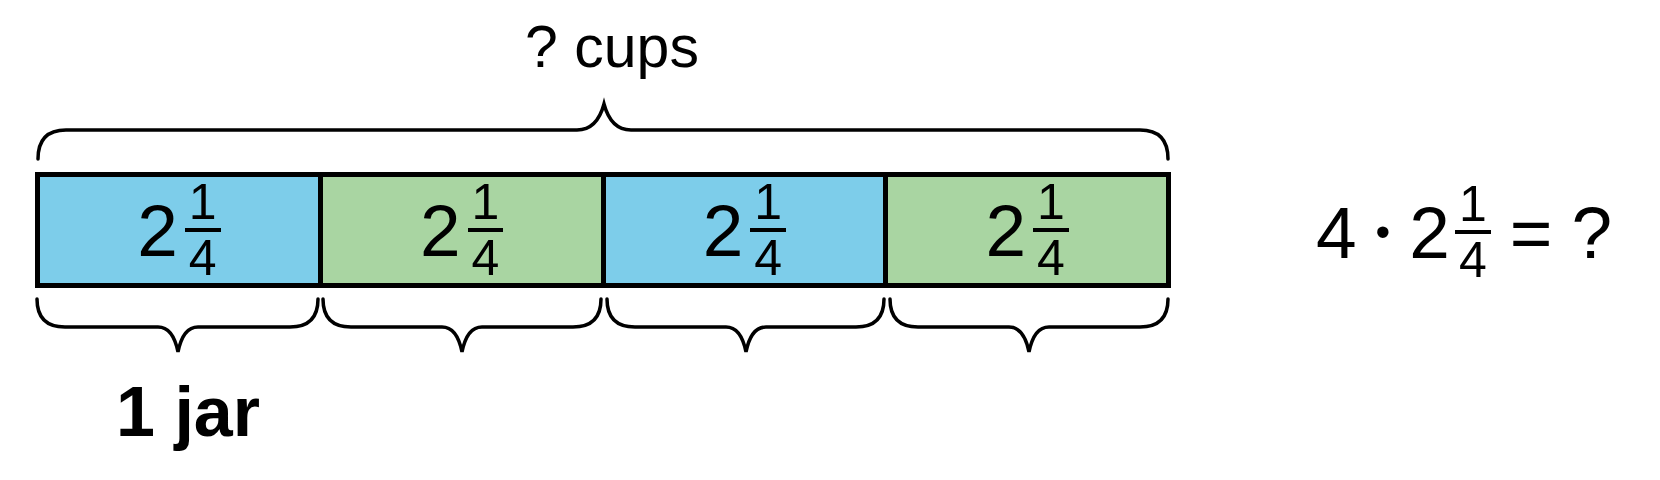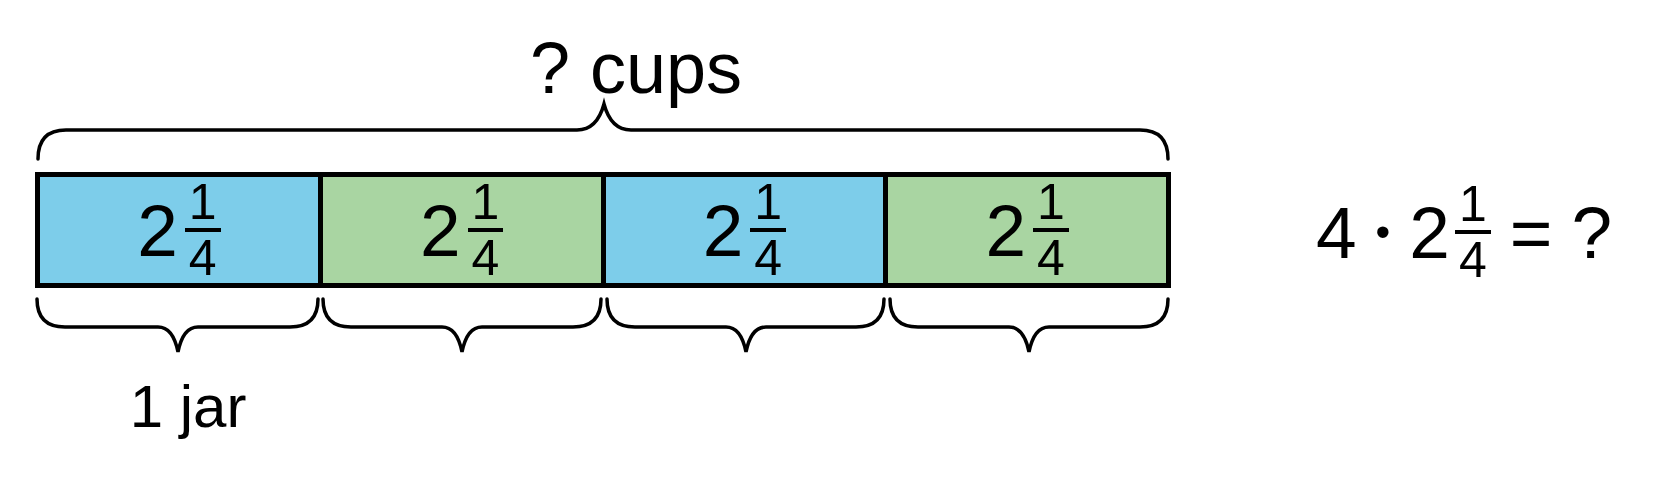--- a/index.html
+++ b/index.html
@@ -18,26 +18,25 @@
   }
   .brace-layer {
     position: absolute;
     left: 0; top: 0;
     width: 1660px; height: 480px;
     pointer-events: none;
   }
   .top-label {
     position: absolute;
     left: 612px;
-    top: 32px;
+    top: 18px;
     transform: translateX(-50%);
-    font-size: 72px;
+    font-size: 59px;
     line-height: 1;
     white-space: nowrap;
-    margin-left: 24px;
   }
   .tape {
     position: absolute;
     left: 35px;
     top: 172px;
     width: 1136px;
     height: 116px;
     background: #000;
     padding: 5px;
     box-sizing: border-box;
@@ -67,23 +66,24 @@
     padding: 0 4px 3px 4px;
   }
   .frac .den {
     padding-top: 3px;
   }
   .bottom-label {
     position: absolute;
     left: 188px;
     top: 377px;
     transform: translateX(-50%);
-    font-size: 60px;
+    font-size: 70px;
     line-height: 1;
     white-space: nowrap;
+    font-weight: bold;
   }
   .equation {
     position: absolute;
     left: 1316px;
     top: 232px;
     transform: translateY(-50%);
     display: flex;
     align-items: center;
     gap: 19px;
     font-size: 73px;

